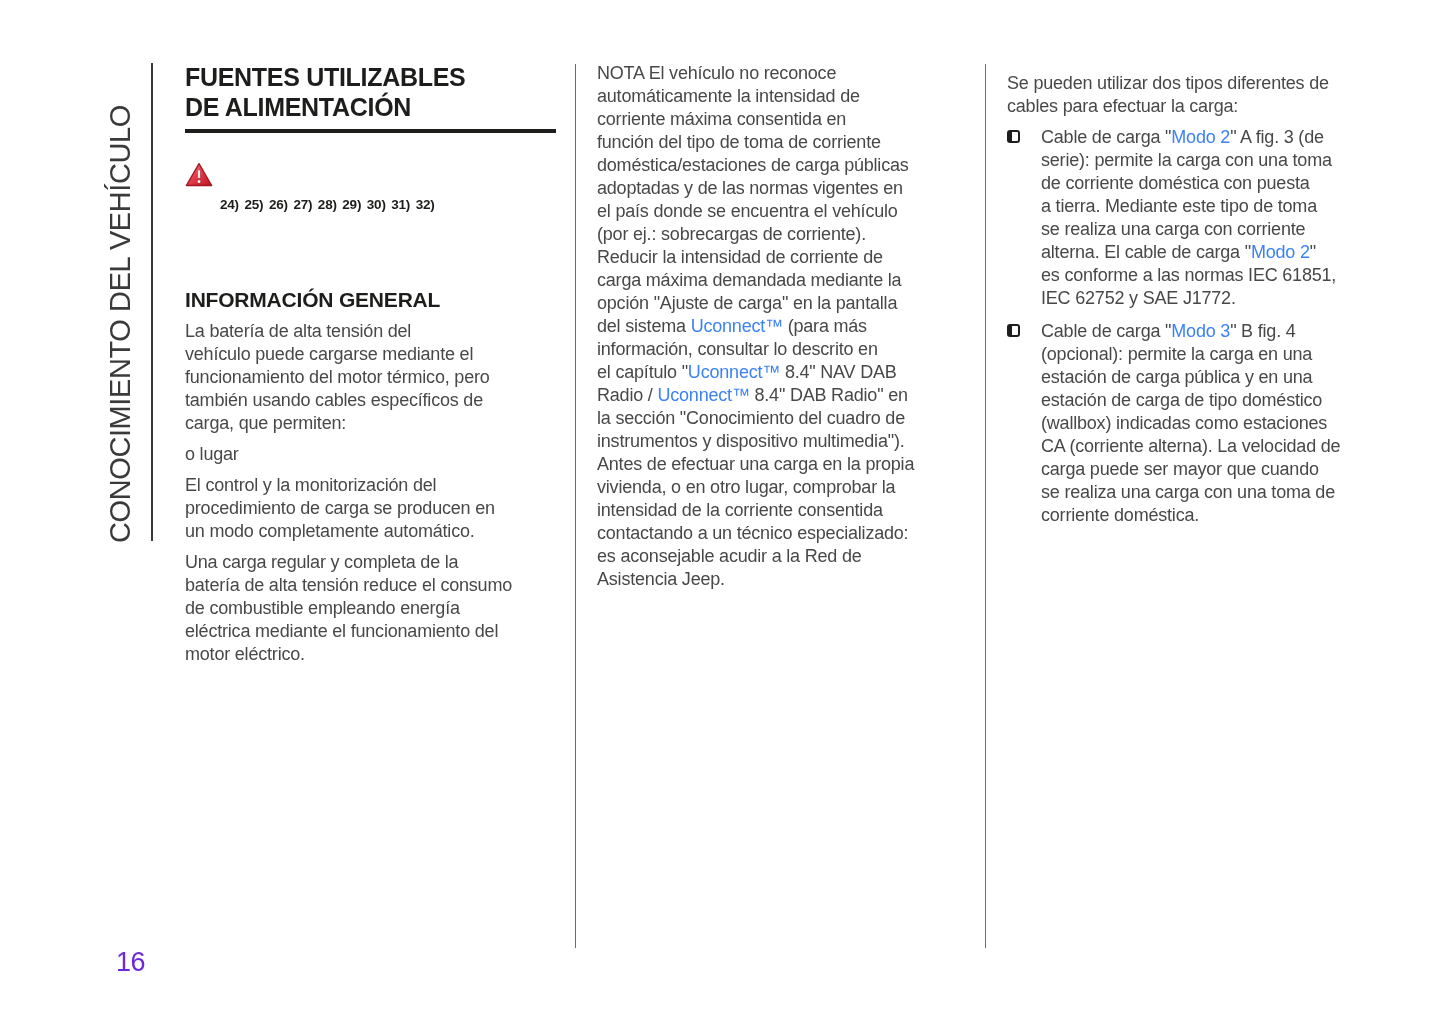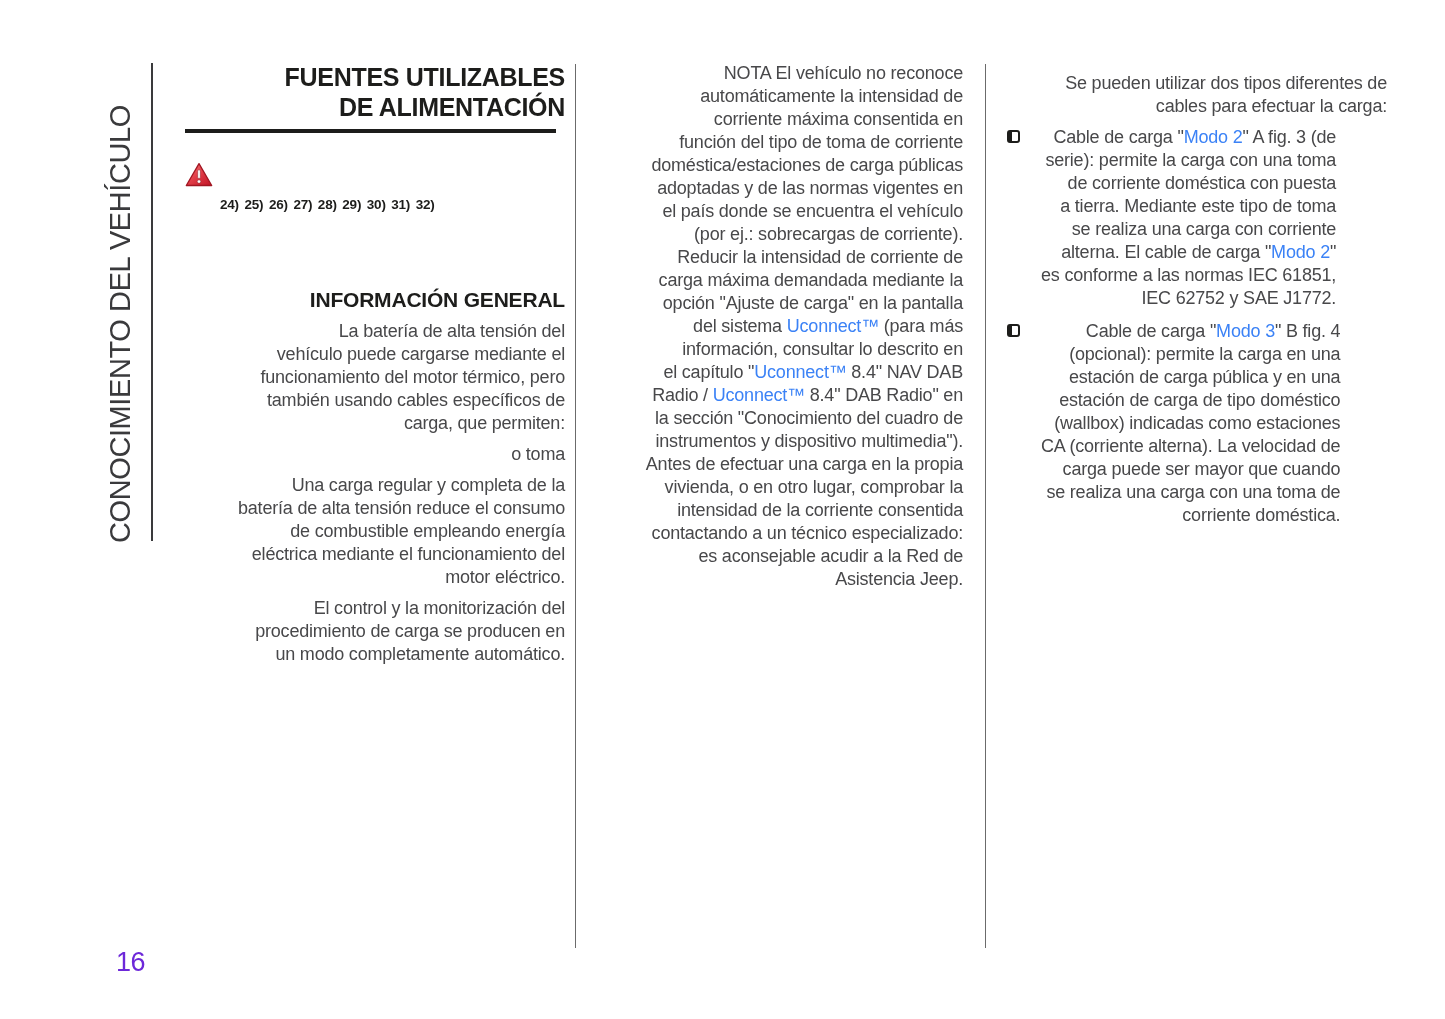--- a/index.html
+++ b/index.html
@@ -17,21 +17,21 @@
     transform: rotate(-90deg); transform-origin: 0 0;
     font-size: 29px; letter-spacing: -0.4px; color: #3a3a3c;
     white-space: nowrap; font-weight: 400;
   }
   .sidebar-rule {
     position: absolute; left: 151px; top: 63px; width: 2px; height: 478px;
     background: #3a3a3c;
   }
 
   
-  .col { position: absolute; color: #48484a; text-align: right; }
+  .col { position: absolute; color: #48484a; }
   .col1 { left: 185px; top: 62px; width: 380px; }
   .col2 { left: 597px; top: 62px; width: 366px; }
   .col3 { left: 1007px; top: 64px; width: 380px; }
 
   .divider { position: absolute; top: 64px; width: 1px; height: 884px; background: #6b6b6b; }
   .divider1 { left: 575px; }
   .divider2 { left: 985px; }
 
   h1.page-title {
     font-size: 25px; line-height: 30px; font-weight: 700;
@@ -106,31 +106,31 @@
     </div>
 
     <h2 class="section">INFORMACIÓN GENERAL</h2>
     <p class="body">La batería de alta tensión del
 vehículo puede cargarse mediante el
 funcionamiento del motor térmico, pero
 también usando cables específicos de
 carga, que permiten:</p>
 
 
-    <p class="body">o toma</p>
+    <p class="body">o lugar</p>
 
 
+    <p class="body">El control y la monitorización del
+procedimiento de carga se producen en
+un modo completamente automático.</p>
     <p class="body">Una carga regular y completa de la
 batería de alta tensión reduce el consumo
 de combustible empleando energía
 eléctrica mediante el funcionamiento del
 motor eléctrico.</p>
-    <p class="body">El control y la monitorización del
-procedimiento de carga se producen en
-un modo completamente automático.</p>
   </div>
 
   <div class="divider divider1"></div>
 
   <div class="col col2">
     <p class="body"><span>NOTA El vehículo no reconoce
 automáticamente la intensidad de
 corriente máxima consentida en
 función del tipo de toma de corriente
 doméstica/estaciones de carga públicas

